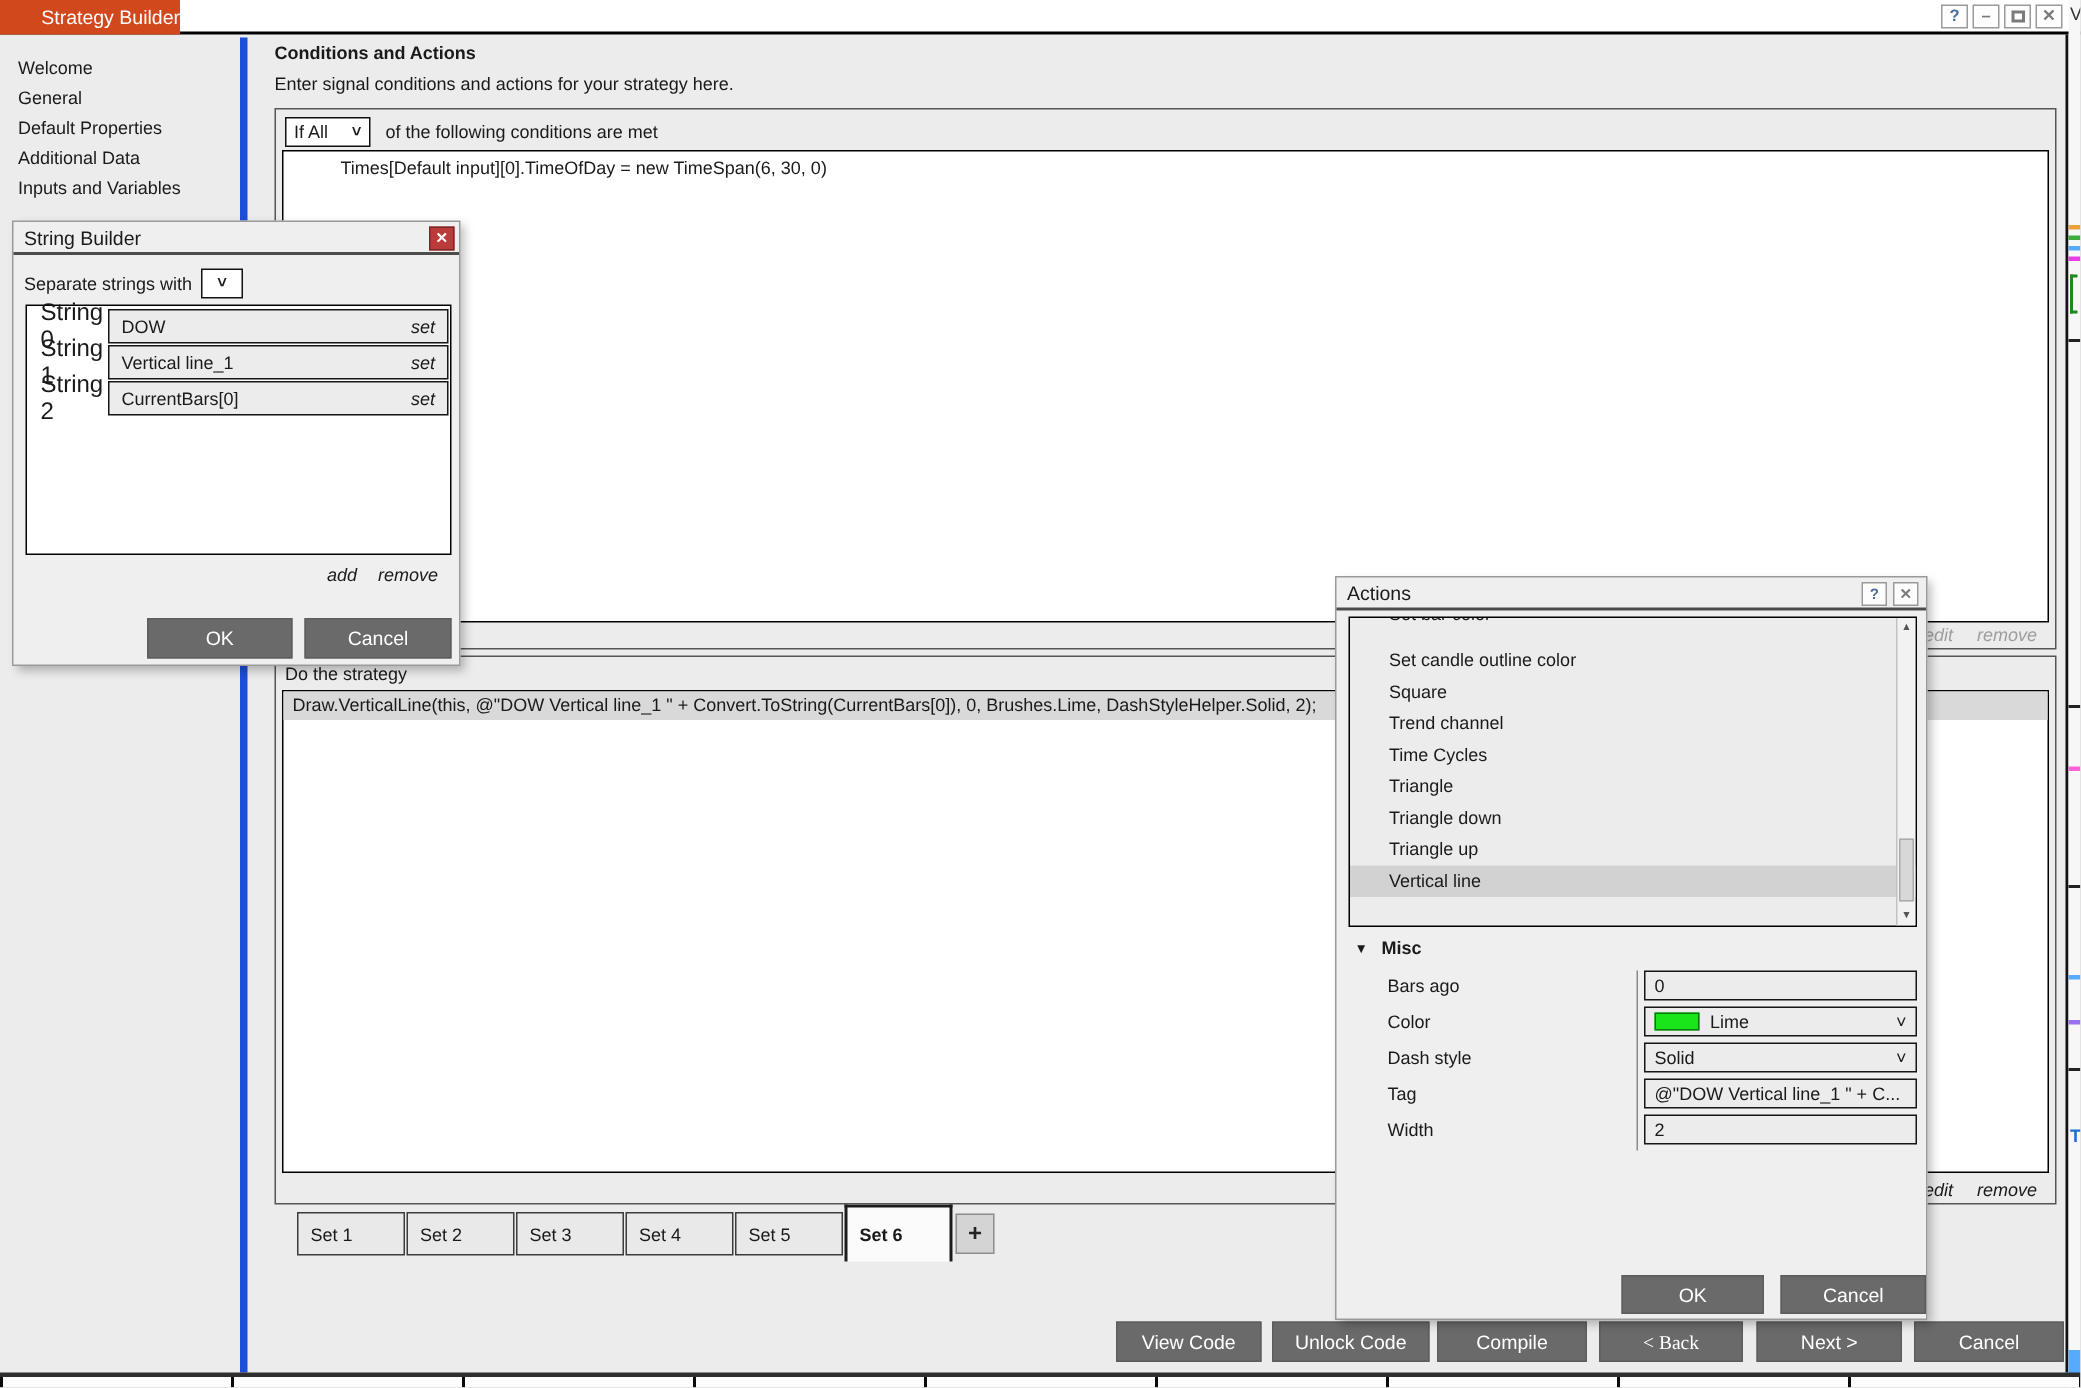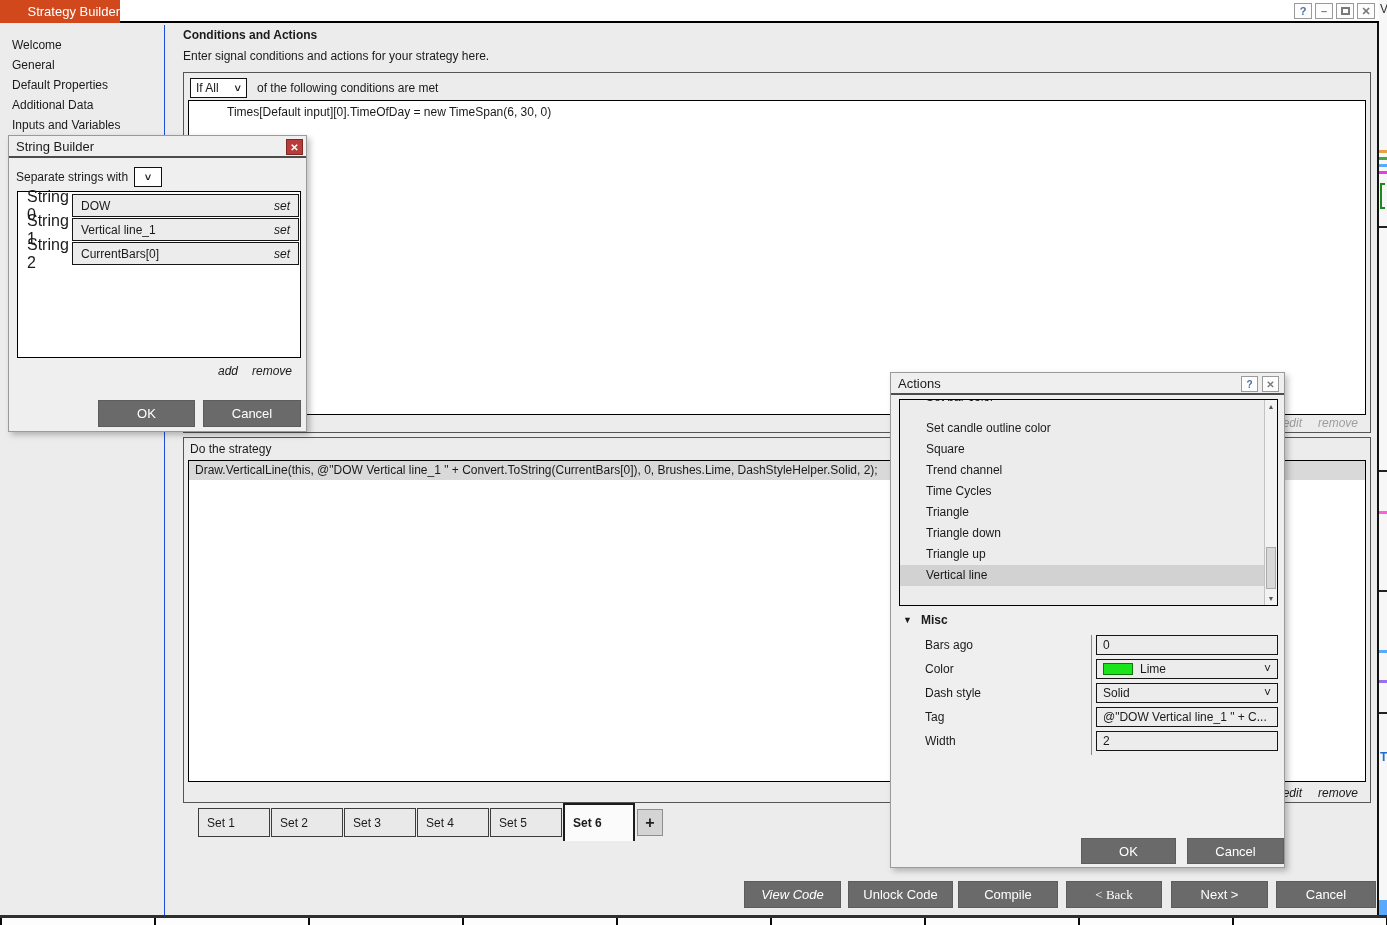--- a/index.html
+++ b/index.html
@@ -17,21 +17,21 @@
     font-size:11px; font-weight:bold; display:flex; align-items:center; justify-content:center; line-height:1; }
   .win-btn.help { color:#4a6f9b; }
   .maxglyph { width:9px; height:8px; border:2px solid #7a7a7a; display:inline-block; }
   
   .right-edge-line { position:absolute; left:1377px; top:23px; width:2px; height:892px; background:#111; }
   .bg-sliver { position:absolute; left:1379px; top:0; width:8px; height:925px; background:#f7f7f7; font-size:11px; }
   .bg-sliver .mark { position:absolute; left:0; width:8px; height:3px; }
   .edge-letter { position:absolute; left:1px; color:#333; font-size:12px; }
   .edge-letter.blue { color:#1f6fd1; font-weight:bold; }
   
-  .sidebar { position:absolute; left:0; top:25px; width:165px; height:890px; background:#ececec; border-right:1px solid #1d4ed8; padding:10px 0 0 12px; }
+  .sidebar { position:absolute; left:0; top:25px; width:165px; height:890px; background:#ececec; border-right:5px solid #1d4ed8; padding:10px 0 0 12px; }
   .sidebar-item { font-size:12px; line-height:20px; cursor:default; }
   
   .page-heading { position:absolute; left:183px; top:28px; font-size:12px; font-weight:bold; }
   .page-subheading { position:absolute; left:183px; top:49px; font-size:12px; }
   
   .group { position:absolute; left:183px; width:1188px; border:1px solid #555; background:#ececec; }
   .cond-group { top:72px; height:361px; }
   .do-group   { top:437px; height:366px; }
   .ifall-row { position:absolute; left:6px; top:5px; display:flex; align-items:center; gap:10px; font-size:12px; }
   .combo { background:#fff; border:1.5px solid #111; height:20px; display:flex; align-items:center; padding:0 5px; font-size:12px; gap:6px; }
@@ -52,21 +52,21 @@
   .tab-add { position:absolute; top:809px; left:637px; width:26px; height:27px; background:#d4d4d4; border:1px solid #8f8f8f;
     font-size:16px; font-weight:bold; display:flex; align-items:center; justify-content:center; color:#222; }
   
   .btn { background:#6a6a6a; border:1px solid #5d5d5d; color:#fff; font-size:13px;
     display:flex; align-items:center; justify-content:center; font-family:"Liberation Sans", sans-serif; }
   .footer-btn { position:absolute; top:881px; height:27px; }
   
   .bottom-strip { position:absolute; left:0; top:915px; width:1387px; height:10px;
     border-top:3px solid #2f2f2f; background:repeating-linear-gradient(to right,#0a0a0a 0 2px,#fdfdfd 2px 154px); }
   
-  .dialog { position:absolute; background:#efefef; border:1px solid #9a9a9a; box-shadow:3px 3px 6px rgba(0,0,0,0.25); }
+  .dialog { position:absolute; background:#efefef; border:1px solid #9a9a9a; box-shadow:3px 3px 6px rgba(0,0,0,0.25);margin-top:12px; }
   .dlg-titlebar { position:absolute; left:0; top:0; right:0; height:22px; border-bottom:2px solid #4c4c4c; }
   .dlg-title { position:absolute; left:7px; top:3px; font-size:13px; }
   .dlg-btn { position:absolute; top:3px; width:17px; height:16px; background:#fdfdfd; border:1px solid #9a9a9a;
     color:#7a7a7a; font-size:10px; font-weight:bold; display:flex; align-items:center; justify-content:center; }
   .dlg-btn.red { background:#bb3b3b; border-color:#7e2727; color:#fff; }
   .dlg-btn.help { color:#4a6f9b; }
   
   .sb-dialog { left:8px; top:135px; width:299px; height:297px; }
   .sb-seprow { position:absolute; left:7px; top:31px; display:flex; align-items:center; gap:6px; font-size:12px; }
   .sb-combo { width:28px; justify-content:center; background:#fff; }
@@ -187,21 +187,21 @@
   </div>
 
   <div class="tab" style="left:198px;">Set 1</div>
   <div class="tab" style="left:271px;">Set 2</div>
   <div class="tab" style="left:344px;">Set 3</div>
   <div class="tab" style="left:417px;">Set 4</div>
   <div class="tab" style="left:490px;">Set 5</div>
   <div class="tab active" style="left:563px;">Set 6</div>
   <div class="tab-add">+</div>
 
-  <div class="btn footer-btn" style="left:744px;width:97px;font-style:italic;">View Code</div>
+  <div class="btn footer-btn" style="left:744px;width:97px;">View Code</div>
   <div class="btn footer-btn" style="left:848px;width:105px;">Unlock Code</div>
   <div class="btn footer-btn" style="left:958px;width:100px;">Compile</div>
   <div class="btn footer-btn" style="left:1066px;width:96px;font-family:Liberation Serif, serif;">&lt; Back</div>
   <div class="btn footer-btn" style="left:1171px;width:97px;">Next &gt;</div>
   <div class="btn footer-btn" style="left:1276px;width:100px;">Cancel</div>
 
   <div class="bottom-strip"></div>
 
   <div class="dialog sb-dialog">
     <div class="dlg-titlebar">

